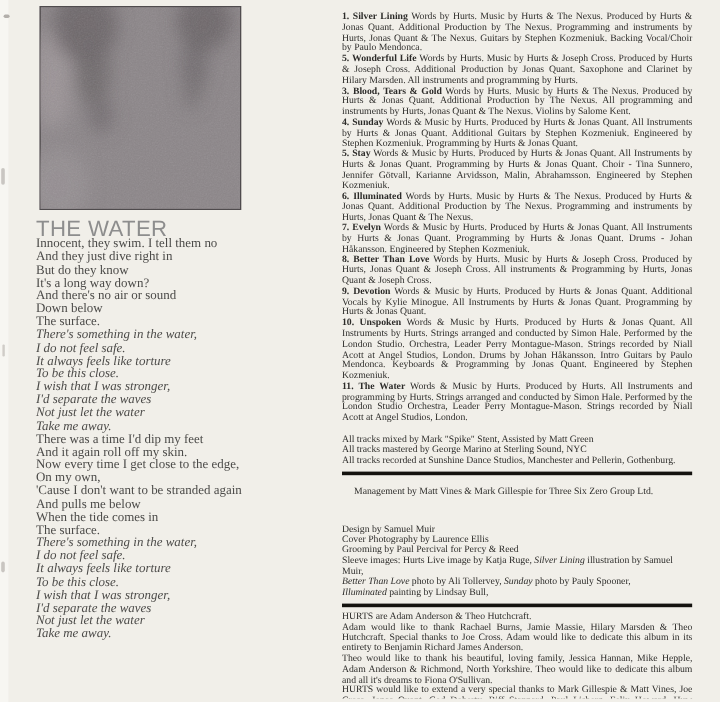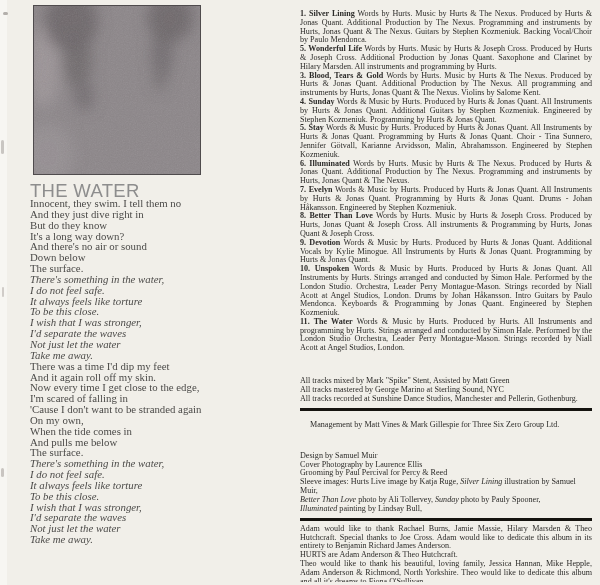--- a/index.html
+++ b/index.html
@@ -30,26 +30,26 @@
     white-space:nowrap;
   }
   .lyrics{
     position:absolute;left:30px;top:198px;width:250px;
     font-size:10.8px;line-height:10.85px;color:#4b4a48;
   }
   .lyric{white-space:nowrap;}
   .lyric.italic{font-style:italic;}
 
   .rightcol{
-    position:absolute;left:300px;top:10px;width:292px;height:572px;
+    position:absolute;left:285px;top:10px;width:292px;height:572px;
     font-size:8.1px;line-height:8.8px;color:#2c2b29;overflow:hidden;
   }
   .track{margin:0;text-align:justify;}
   .track b{font-weight:700;}
-  .notes-block{margin-top:24px;}
+  .notes-block{margin-top:9px;}
   .line{margin:0;}
   .rule{height:2.5px;background:#15130f;border:0;margin:5px 0 4px 0;}
   .mgmt-block{margin:10px;}
   .design-block{margin-top:22px;}
   .it{font-style:italic;}
   .band-block{margin:0;}
   .band-block p{margin:0;text-align:justify;}
 </style>
 </head>
 <body>
@@ -102,25 +102,24 @@
       <div class="lyric italic">I do not feel safe.</div>
       <div class="lyric italic">It always feels like torture</div>
       <div class="lyric italic">To be this close.</div>
       <div class="lyric italic">I wish that I was stronger,</div>
       <div class="lyric italic">I'd separate the waves</div>
       <div class="lyric italic">Not just let the water</div>
       <div class="lyric italic">Take me away.</div>
       <div class="lyric roman">There was a time I'd dip my feet</div>
       <div class="lyric roman">And it again roll off my skin.</div>
       <div class="lyric roman">Now every time I get close to the edge,</div>
-      <div class="lyric roman">I'm scared of falling in</div>
+      <div class="lyric roman">On my own,</div>
       <div class="lyric roman">'Cause I don't want to be stranded again</div>
-      <div class="lyric roman">On my own,</div>
+      <div class="lyric roman">And pulls me below</div>
       <div class="lyric roman">When the tide comes in</div>
-      <div class="lyric roman">And pulls me below</div>
       <div class="lyric roman">The surface.</div>
       <div class="lyric italic">There's something in the water,</div>
       <div class="lyric italic">I do not feel safe.</div>
       <div class="lyric italic">It always feels like torture</div>
       <div class="lyric italic">To be this close.</div>
       <div class="lyric italic">I wish that I was stronger,</div>
       <div class="lyric italic">I'd separate the waves</div>
       <div class="lyric italic">Not just let the water</div>
       <div class="lyric italic">Take me away.</div>
     </div>
@@ -153,20 +152,20 @@
         <div class="line">Cover Photography by Laurence Ellis</div>
         <div class="line">Grooming by Paul Percival for Percy &amp; Reed</div>
       </div>
     <div>
         <div class="line"><span>Sleeve images: Hurts Live image by Katja Ruge, </span><span class="it">Silver Lining</span><span> illustration by Samuel Muir,</span></div>
         <div class="line"><span class="it">Better Than Love</span><span> photo by Ali Tollervey, </span><span class="it">Sunday</span><span> photo by Pauly Spooner,</span></div>
         <div class="line"><span class="it">Illuminated</span><span> painting by Lindsay Bull,</span></div>
       </div>
     <hr class="rule">
     <div class="band-block">
+        <p>HURTS are Adam Anderson &amp; Theo Hutchcraft.</p>
         <p>Adam would like to thank Rachael Burns, Jamie Massie, Hilary Marsden &amp; Theo Hutchcraft. Special thanks to Joe Cross. Adam would like to dedicate this album in its entirety to Benjamin Richard James Anderson.</p>
-        <p>HURTS are Adam Anderson &amp; Theo Hutchcraft.</p>
         <p>Theo would like to thank his beautiful, loving family, Jessica Hannan, Mike Hepple, Adam Anderson &amp; Richmond, North Yorkshire. Theo would like to dedicate this album and all it's dreams to Fiona O'Sullivan.</p>
         <p>HURTS would like to extend a very special thanks to Mark Gillespie &amp; Matt Vines, Joe Cross, Jonas Quant, Ged Doherty, Biff Stannard, Paul Lisberg, Felix Howard, Huw Stephens, Peter Robinson, Samuel Muir, Richard Cheetham, Jon Chapman, Guy Lowman, Ryan Wright, Ben Townley, Four Music, Kylie Minogue and The Department Of Work &amp; Pensions.</p>
       </div>
   </div>
 
 </div>
 
 </body></html>

